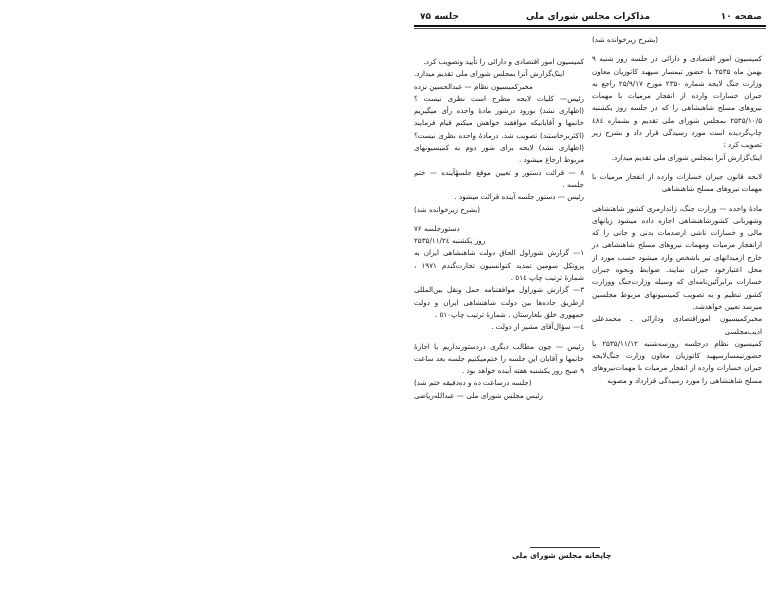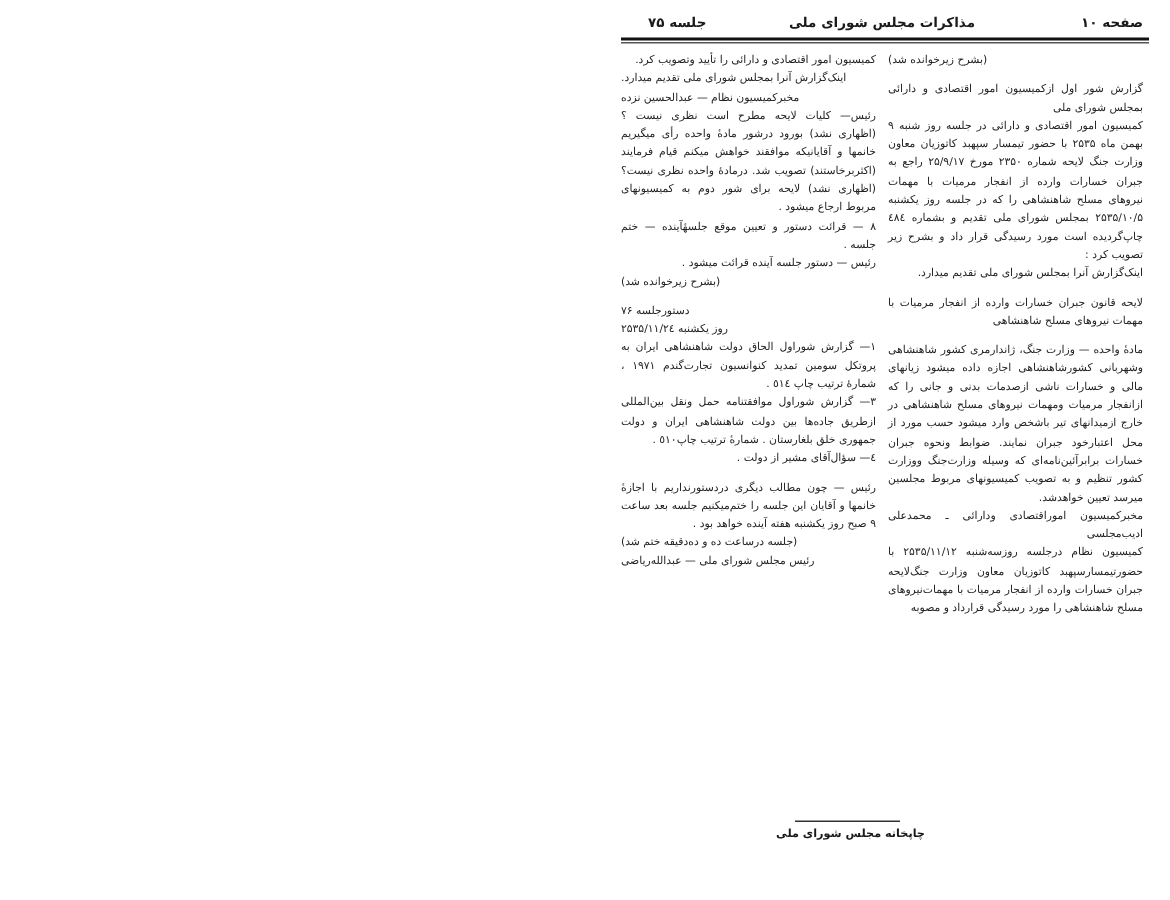--- a/index.html
+++ b/index.html
@@ -9,52 +9,51 @@
   }
   .page {
     position:absolute; left:412px; top:0; width:358px; height:600px;
   }
   .header {
     position:absolute; top:8px; left:0; width:358px; height:16px;
     direction:rtl; font-size:9px; font-weight:bold;
   }
   .header .pg { position:absolute; right:8px; top:3px;margin-left:48px; }
   .header .title { position:absolute; right:120px; top:3px; }
-  .header .sess { position:absolute; left:20px; top:3px; }
+  .header .sess { position:absolute; left:8px; top:3px; }
   .rule-thick { position:absolute; top:25px; left:2px; width:352px; height:2px; background:#111; }
   .rule-thin { position:absolute; top:28px; left:2px; width:352px; height:1px; background:#555; }
   .col {
     position:absolute; top:34px; direction:rtl; text-align:justify;
     font-size:7.2px; line-height:12.3px; color:#222;
   }
   .col-right { right:8px; width:170px; }
-  .col-left { left:2px; width:170px; }
+  .col-left { left:2px; width:170px;margin-top:22px; }
   .center { text-align:left; }
   .b { font-weight:normal; }
   .p { margin:0; }
   .gap { height:7px; }
   .footer-rule { position:absolute; top:547px; left:118px; width:70px; height:1px; background:#333; }
-  .footer { position:absolute; top:551px; left:100px; width:110px; direction:rtl; text-align:center; font-size:7.5px; font-weight:bold; }
+  .footer { position:absolute; top:551px; left:100px; width:110px; direction:rtl; text-align:left; font-size:7.5px; font-weight:bold; }
 </style>
 </head>
 <body>
 
 <div class="page">
   <div class="header">
     <span class="pg">صفحه ۱۰</span>
     <span class="title">مذاکرات مجلس شورای ملی</span>
     <span class="sess">جلسه ۷۵</span>
   </div>
   <div class="rule-thick"></div>
   <div class="rule-thin"></div>
 
   <div class="col col-right" id="col-right">
       <div class="p center"><span>(بشرح زیرخوانده شد)</span></div>
       <div class="gap"></div>
-      <div class="p"><span>گزارش شور اول ازکمیسیون امور اقتصادی و دارائی بمجلس شورای ملی</span></div>
       <div class="p"><span>کمیسیون امور اقتصادی و دارائی در جلسه روز شنبه ۹ بهمن ماه ۲۵۳۵ با حضور تیمسار سپهبد کاتوزیان معاون وزارت جنگ لایحه شماره ۲۳۵۰ مورخ ۲۵/۹/۱۷ راجع به جبران خسارات وارده از انفجار مرمیات با مهمات نیروهای مسلح شاهنشاهی را که در جلسه روز یکشنبه ۲۵۳۵/۱۰/۵ بمجلس شورای ملی تقدیم و بشماره ٤٨٤ چاپ‌گردیده است مورد رسیدگی قرار داد و بشرح زیر تصویب کرد :</span></div>
       <div class="p"><span>اینک‌گزارش آنرا بمجلس شورای ملی تقدیم میدارد.</span></div>
       <div class="gap"></div>
       <div class="p"><span>لایحه قانون جبران خسارات وارده از انفجار مرمیات با مهمات نیروهای مسلح شاهنشاهی</span></div>
       <div class="gap"></div>
       <div class="p"><span class="b">مادهٔ واحده</span><span> — وزارت جنگ، ژاندارمری کشور شاهنشاهی وشهربانی کشورشاهنشاهی اجازه داده میشود زیانهای مالی و خسارات ناشی ازصدمات بدنی و جانی را که ازانفجار مرمیات ومهمات نیروهای مسلح شاهنشاهی در خارج ازمیدانهای تیر باشخص وارد میشود حسب مورد از محل اعتبارخود جبران نمایند. ضوابط ونحوه جبران خسارات برابرآئین‌نامه‌ای که وسیله وزارت‌جنگ ووزارت کشور تنظیم و به تصویب کمیسیونهای مربوط مجلسین میرسد تعیین خواهدشد.</span></div>
       <div class="p"><span>مخبرکمیسیون اموراقتصادی ودارائی ـ محمدعلی ادیب‌مجلسی</span></div>
       <div class="p"><span>کمیسیون نظام درجلسه روزسه‌شنبه ۲۵۳۵/۱۱/۱۲ با حضورتیمسارسپهبد کاتوزیان معاون وزارت جنگ‌لایحه جبران خسارات وارده از انفجار مرمیات با مهمات‌نیروهای مسلح شاهنشاهی را مورد رسیدگی قرارداد و مصوبه</span></div>
     </div>
   <div class="col col-left" id="col-left">

